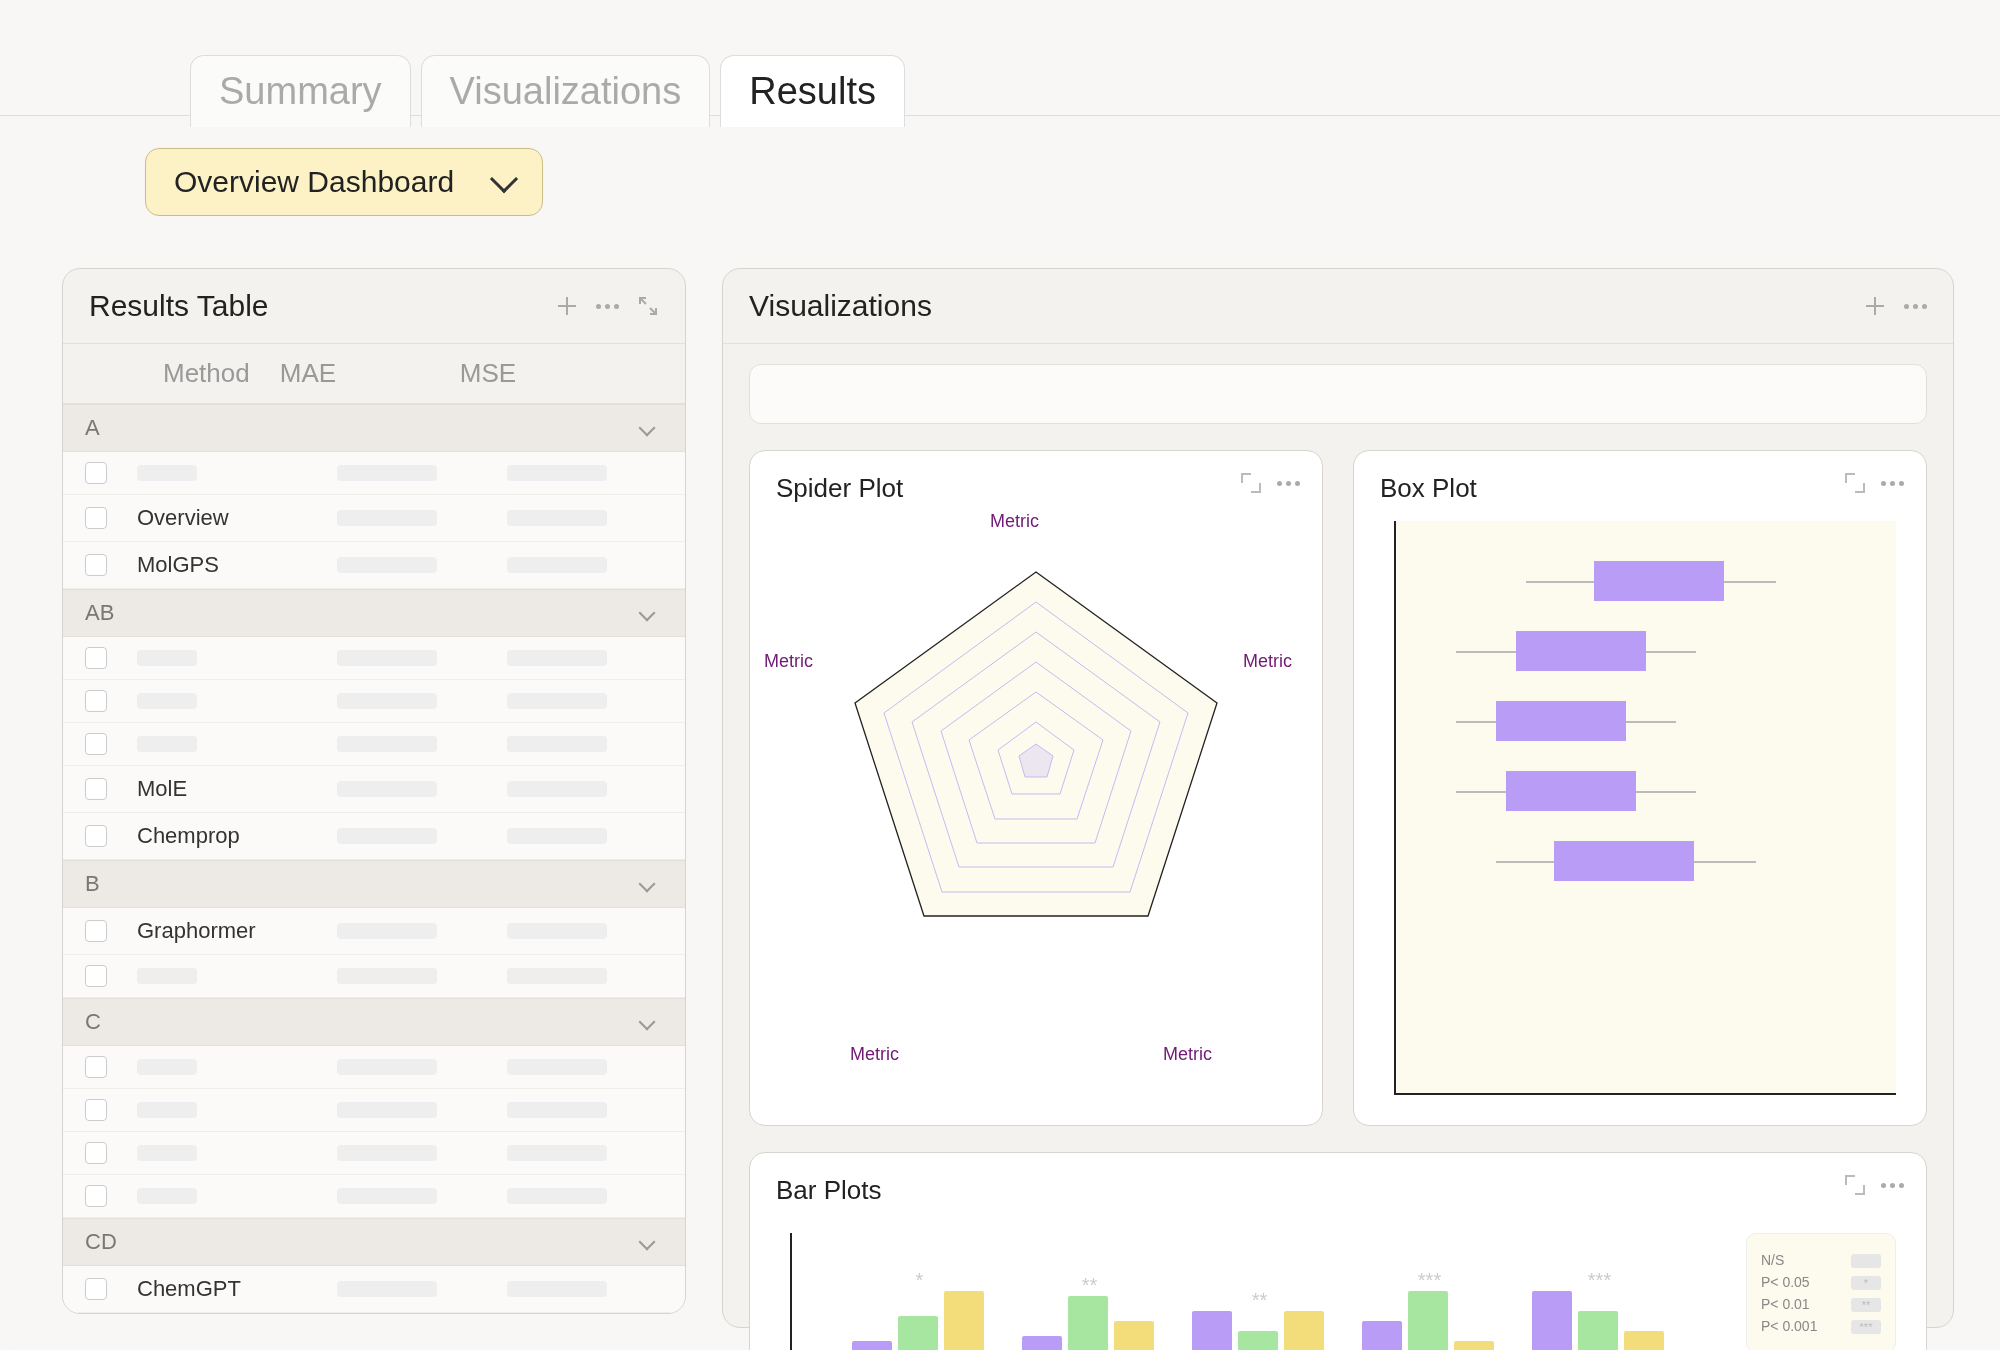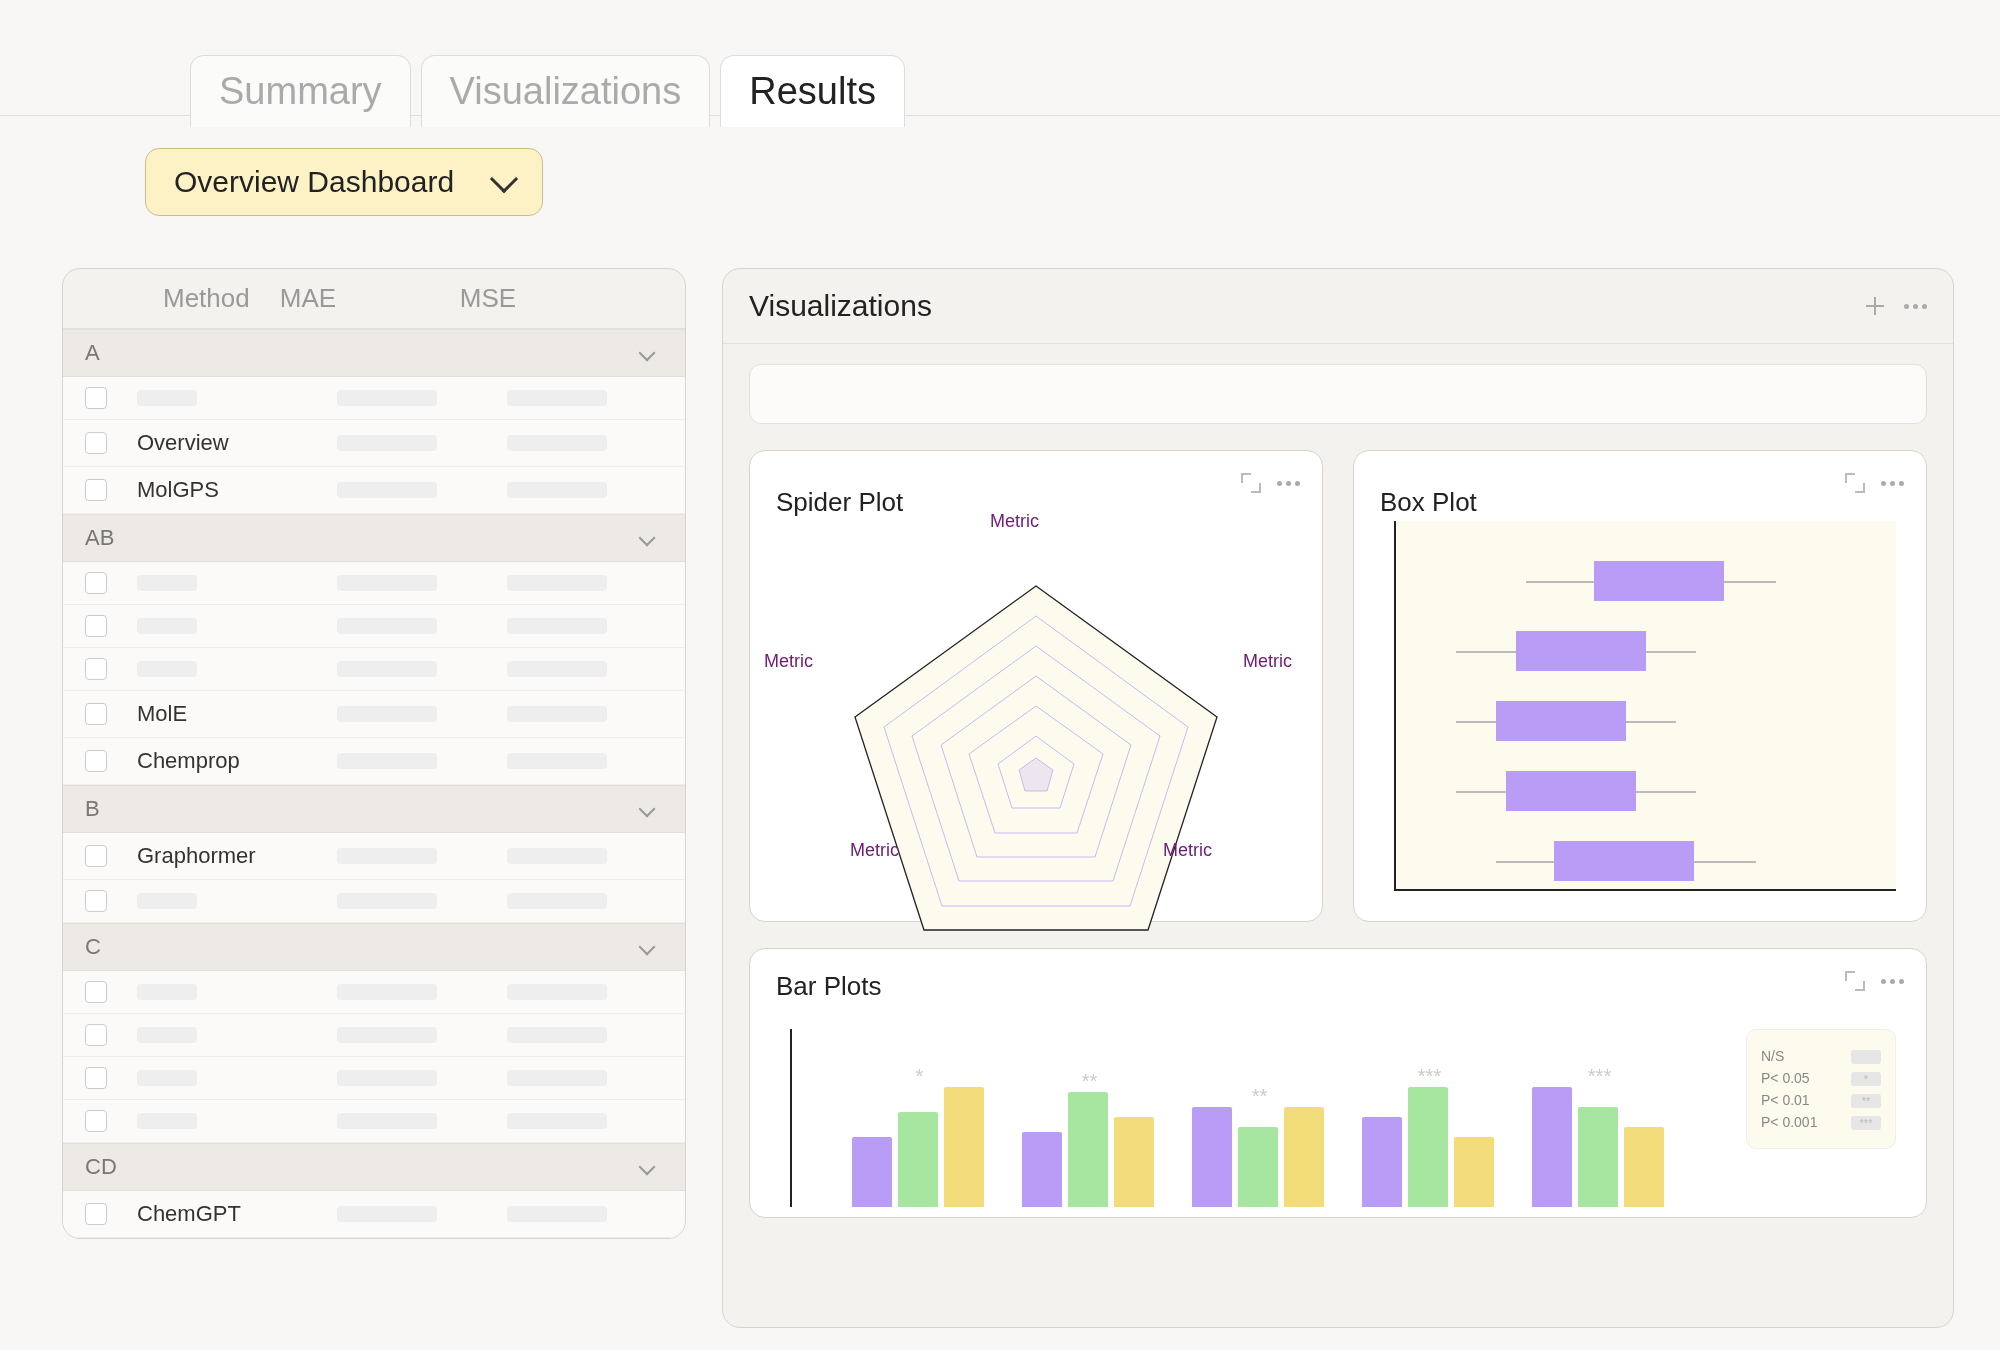--- a/index.html
+++ b/index.html
@@ -28,21 +28,21 @@
 .ltable .thead div:nth-child(3){width:170px;text-align:center;}
 .group { background:#edeae5; color:#777; font-size:22px; padding:10px 22px; border-top:1px solid #e3e0db; border-bottom:1px solid #e3e0db; display:flex; justify-content:space-between; align-items:center; }
 .group .gchev { width:12px; height:12px; border-right:2px solid #999; border-bottom:2px solid #999; transform:rotate(45deg); margin-right:10px; }
 .row { display:flex; align-items:center; padding:10px 22px; border-bottom:1px solid #f0eee9; font-size:22px; background:#fbfaf8; }
 .chk { width:22px; height:22px; border:1px solid #ccc; border-radius:4px; background:#fff; margin-right:30px; }
 .method { width:200px; color:#333; }
 .ph { width:100px; height:16px; background:#eee; border-radius:4px; margin-right:70px; }
 .vispanel { left:722px; top:268px; width:1232px; height:1060px; }
 .vissearch { margin:20px 26px 0 26px; height:60px; background:#fcfbf9; border:1px solid #e3e0db; border-radius:12px; }
 .charts-row { display:flex; gap:30px; padding:26px; }
-.chart-card { flex:1; background:#fff; border:1px solid #d7d4cf; border-radius:16px; padding:36px 26px 12px 26px; position:relative; height:472px; }
+.chart-card { flex:1; background:#fff; border:1px solid #d7d4cf; border-radius:16px; padding:22px 26px 12px 26px; position:relative; height:676px; }
 .chart-title { font-size:26px; color:#222; margin-bottom:8px; }
 .top-icons { position:absolute; right:22px; top:22px; display:flex; gap:16px; align-items:center; }
 .fs-icon { width:20px; height:20px; position:relative; }
 .fs-icon::before,.fs-icon::after{content:"";position:absolute;width:8px;height:8px;border:2px solid #bbb;}
 .fs-icon::before{left:0;top:0;border-right:none;border-bottom:none;}
 .fs-icon::after{right:0;bottom:0;border-left:none;border-top:none;}
 .metric-lbl{position:absolute;font-size:18px;color:#701a75;}
 .boxplot-canvas { position:absolute; left:40px; top:70px; right:30px; bottom:30px; background:#fdfbee; border-left:2px solid #222; border-bottom:2px solid #222; }
 .box { position:absolute; height:40px; background:#b89cf5; }
 .whisker { position:absolute; height:2px; background:#bbb; }
@@ -66,20 +66,35 @@
     <div class="tab">Visualizations</div>
     <div class="tab active">Results</div>
   </div>
 
   <div class="dropdown">
     <span>Overview Dashboard</span>
     <span class="chev"></span>
   </div>
 
   <div class="ltable">
+    <div class="panel-header">
+      <div class="panel-title">Results Table</div>
+      <div class="icon-row">
+        <div class="icon plus"></div>
+        <div class="dots">
+            <span></span>
+            <span></span>
+            <span></span>
+          </div>
+        <svg width="22" height="22">
+            <path d="M3 9 L3 3 L9 3 M13 19 L19 19 L19 13" stroke="#aaa" stroke-width="2" fill="none"></path>
+            <path d="M3 3 L9 9 M19 19 L13 13" stroke="#aaa" stroke-width="2"></path>
+          </svg>
+      </div>
+    </div>
     <div class="thead">
       <div>Method</div>
       <div>MAE</div>
       <div>MSE</div>
     </div>
     <div id="table-body">
         <div class="group">
           <span>A</span>
           <span class="gchev"></span>
         </div>

